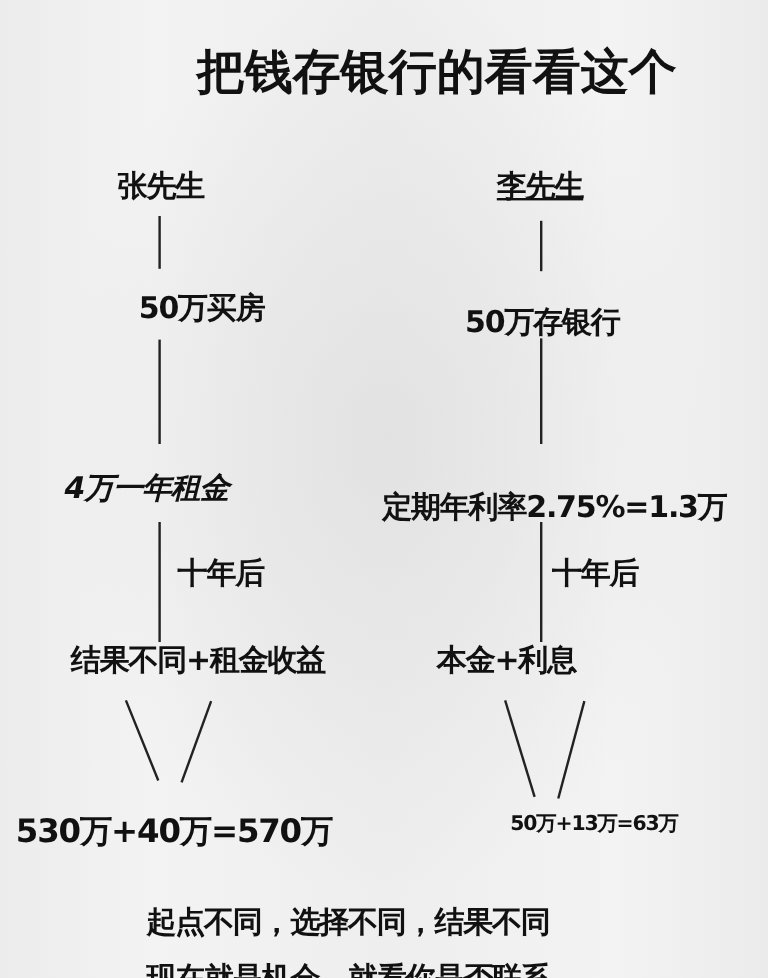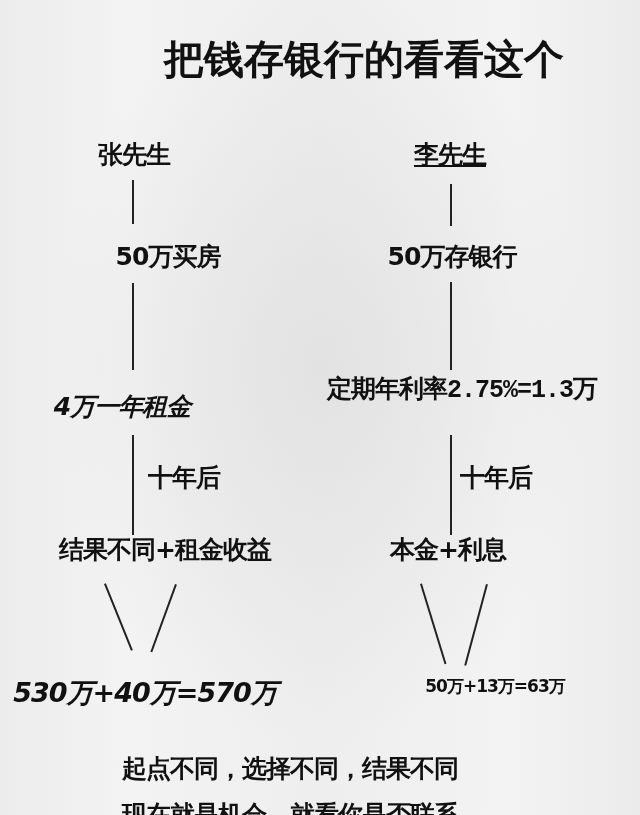--- a/index.html
+++ b/index.html
@@ -32,28 +32,28 @@
 <div class="t lbl" style="top:138px;left:134px;">张先生</div>
 <div class="vline" style="left:132px;top:180px;height:44px;"></div>
 <div class="t lbl" style="top:240px;left:132px;margin-left:36px;">50万买房</div>
 <div class="vline" style="left:132px;top:283px;height:87px;"></div>
 <div class="t lbl" style="top:390px;left:122px;font-style:italic;">4万一年租金</div>
 <div class="vline" style="left:132px;top:435px;height:100px;"></div>
 <div class="t" style="top:461px;left:148px;font-size:25px;">十年后</div>
 <div class="t lbl" style="top:533px;left:165px;">结果不同+租金收益</div>
 <div class="diag" style="left:104px;top:584px;height:72px;transform:rotate(-22deg);"></div>
 <div class="diag" style="left:175px;top:584px;height:72px;transform:rotate(20deg);"></div>
-<div class="t lbl" style="top:675px;left:145px;font-size:27px;font-style:italic;">530万+40万=570万</div>
+<div class="t lbl" style="top:675px;left:145px;font-size:27px;">530万+40万=570万</div>
 
 <div class="t lbl" style="top:138px;left:450px;text-decoration:underline;">李先生</div>
 <div class="vline" style="left:450px;top:184px;height:42px;"></div>
-<div class="t lbl" style="top:240px;left:452px;">50万存银行</div>
+<div class="t lbl" style="top:252px;left:452px;">50万存银行</div>
 <div class="vline" style="left:450px;top:282px;height:88px;"></div>
-<div class="t lbl" style="top:372px;left:462px;font-family:Liberation Mono, monospace;">定期年利率2.75%=1.3万</div>
+<div class="t lbl" style="top:406px;left:462px;">定期年利率2.75%=1.3万</div>
 <div class="vline" style="left:450px;top:435px;height:100px;"></div>
 <div class="t" style="top:461px;left:460px;font-size:25px;">十年后</div>
-<div class="t lbl" style="top:533px;left:448px;">本金+利息</div>
+<div class="t lbl" style="top:533px;left:422px;">本金+利息</div>
 <div class="diag" style="left:420px;top:584px;height:84px;transform:rotate(-17deg);"></div>
 <div class="diag" style="left:486px;top:584px;height:84px;transform:rotate(15deg);"></div>
 <div class="t lbl" style="top:675px;left:495px;font-size:17px;">50万+13万=63万</div>
 
 <div class="t foot" style="top:752px;">起点不同，选择不同，结果不同</div>
 <div class="t foot" style="top:798px;">现在就是机会，就看你是否联系</div>
 
 </body></html>

